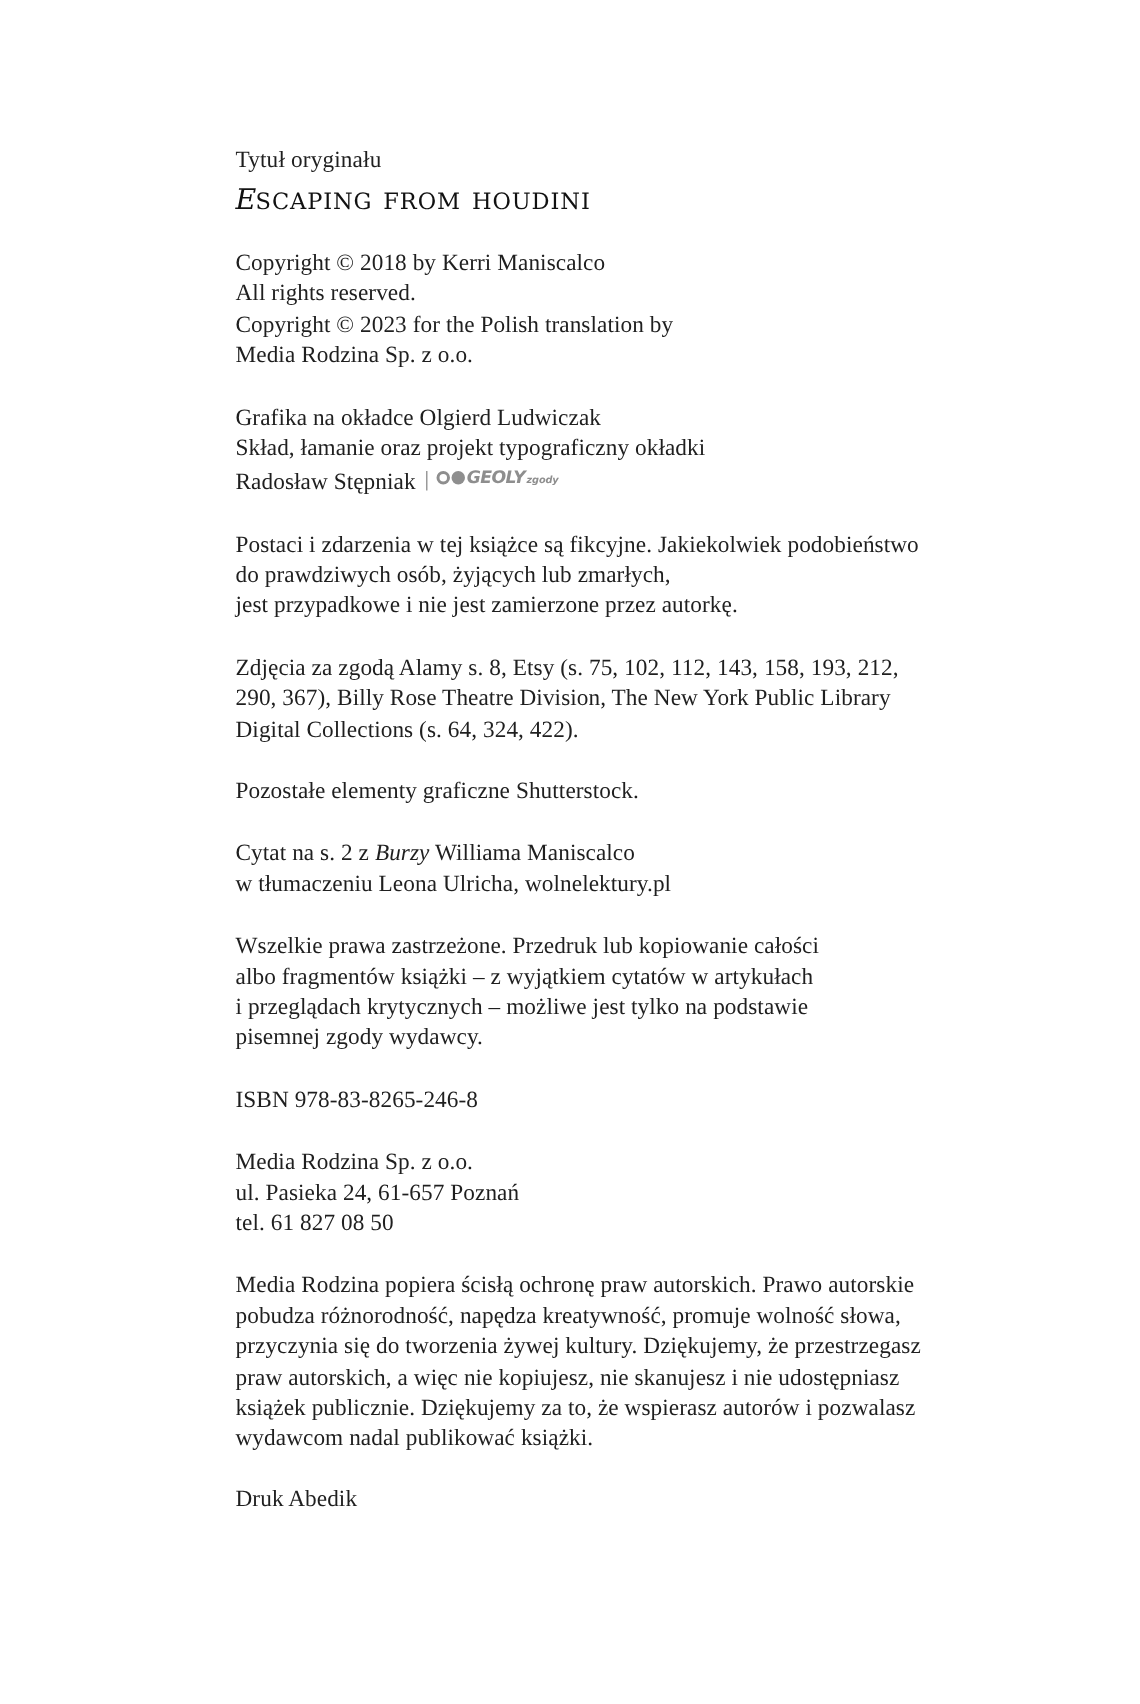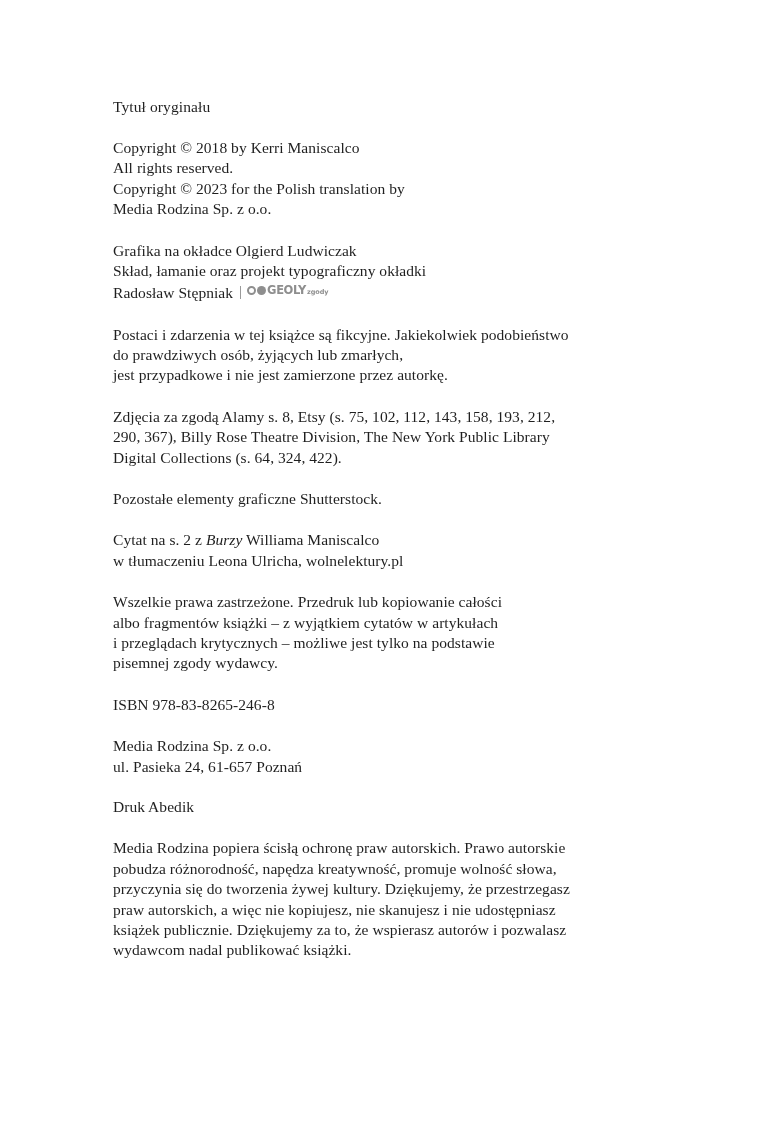--- a/index.html
+++ b/index.html
@@ -8,20 +8,21 @@
     background: #ffffff;
   }
   .page {
     position: relative;
     width: 632px;
     height: 1136px;
     background: #ffffff;
     overflow: hidden;
     font-family: "Liberation Serif", serif;
     color: #1c1c1c;
+    margin-left: 44px;
   }
   .content {
     position: absolute;
     left: 113px;
     top: 97px;
     width: 530px;
   }
   .orig-label {
     font-size: 15.5px;
     line-height: 20px;
@@ -56,20 +57,21 @@
     display: flex;
     align-items: baseline;
     gap: 0;
     text-align: right;
   }
   .logo-wrap {
     display: inline-flex;
     align-items: center;
     margin-left: 7px;
     transform: translateY(-1px);
+    font-style: italic;
   }
   .logo-bar {
     display: inline-block;
     width: 1px;
     height: 13px;
     background: #9a9a9a;
     margin-right: 6px;
     transform: translateY(2px);
   }
   .logo-mark {
@@ -108,20 +110,21 @@
   }
   .italic { font-style: italic; }
 </style>
 </head>
 <body>
 
 <div class="page">
   <div class="content">
 
     <div class="orig-label">Tytuł oryginału</div>
+    <div class="orig-title"><span class="swash">E</span><span>scaping from Houdini</span></div>
 
     <div class="block gap-lg">
       <div>Copyright © 2018 by Kerri Maniscalco</div>
       <div>All rights reserved.</div>
       <div>Copyright © 2023 for the Polish translation by</div>
       <div>Media Rodzina Sp. z o.o.</div>
     </div>
 
     <div class="block gap-lg">
       <div>Grafika na okładce Olgierd Ludwiczak</div>
@@ -168,29 +171,30 @@
       <div>pisemnej zgody wydawcy.</div>
     </div>
 
     <div class="block gap-lg">
       <div>ISBN 978-83-8265-246-8</div>
     </div>
 
     <div class="block gap-lg">
       <div>Media Rodzina Sp. z o.o.</div>
       <div>ul. Pasieka 24, 61-657 Poznań</div>
-    </div>
-
-    <div class="block gap-md">
-      <div>Druk Abedik</div>
+      <div>tel. 61 827 08 50</div>
     </div>
 
     <div class="block gap-lg">
       <div>Media Rodzina popiera ścisłą ochronę praw autorskich. Prawo autorskie</div>
       <div>pobudza różnorodność, napędza kreatywność, promuje wolność słowa,</div>
       <div>przyczynia się do tworzenia żywej kultury. Dziękujemy, że przestrzegasz</div>
       <div>praw autorskich, a więc nie kopiujesz, nie skanujesz i nie udostępniasz</div>
       <div>książek publicznie. Dziękujemy za to, że wspierasz autorów i pozwalasz</div>
       <div>wydawcom nadal publikować książki.</div>
     </div>
 
+    <div class="block gap-md">
+      <div>Druk Abedik</div>
+    </div>
+
   </div>
 </div>
 
 </body></html>

